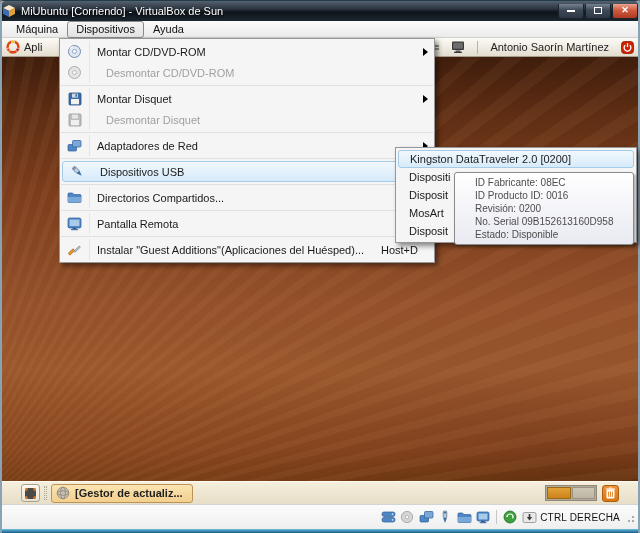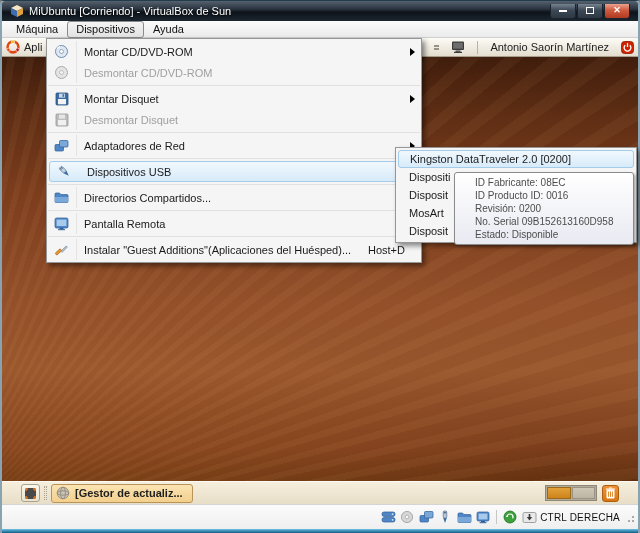--- a/index.html
+++ b/index.html
@@ -12,21 +12,21 @@
     border-radius:4px 4px 0 0;
     background:#f4f4f4;
     display:flex; flex-direction:column;
   }
 
   
   .titlebar{
     height:20px; flex:0 0 20px;
     background:linear-gradient(180deg,#55616e 0%,#2b3540 40%,#0d1319 55%,#1b2630 100%);
     border-radius:3px 3px 0 0;
-    display:flex; align-items:center; padding:0 8px; color:#fff;
+    display:flex; align-items:center; padding:0 0; color:#fff;
   }
   .titlebar .title{ font-size:11px; margin-left:5px; white-space:nowrap; text-shadow:0 1px 2px #000; }
   .caption-buttons{ margin-left:auto; display:flex; }
   .cap-btn{
     width:26px; height:15px; margin-left:1px;
     border:1px solid #1b242d; border-top:none; border-radius:0 0 3px 3px;
     background:linear-gradient(180deg,#76828f,#3c4document855 45%,#2d3844);
     background:linear-gradient(180deg,#76828f,#3c4855 45%,#2d3844);
     display:flex; align-items:center; justify-content:center; cursor:pointer;
   }
@@ -119,27 +119,27 @@
     background:linear-gradient(180deg,#6fc0e0,#2a7aa4 70%,#1d5b7e);
   }
 
   
   .menu-pop{
     position:absolute; z-index:30;
     background:#f5f5f5; border:1px solid #979797;
     box-shadow:3px 3px 5px rgba(0,0,0,0.45);
     padding:2px 0; font-size:11px; color:#1a1a1a;
   }
-  .devices-menu{ left:44px; top:37px; width:376px; }
+  .devices-menu{ left:57px; top:37px; width:376px; }
   .menu-row{ height:21px; display:flex; align-items:center; position:relative; cursor:pointer; }
   .menu-row .gutter{ width:30px; flex:0 0 30px; display:flex; align-items:center; justify-content:center; align-self:stretch; border-right:1px solid #e4e4e4; }
   .menu-row .lbl{ padding-left:7px; white-space:nowrap; overflow:hidden; flex:1; }
   .menu-row .shortcut{ margin:0 16px 0 8px; white-space:nowrap; }
   .menu-row .sub-arrow{ position:absolute; right:6px; top:50%; margin-top:-4px; width:0; height:0; border-left:5px solid #000; border-top:4px solid transparent; border-bottom:4px solid transparent; }
-  .menu-row.disabled{ color:#a0a0a0; cursor:default; }
+  .menu-row.disabled{ color:#a0a0a0; cursor:default;gap:9px; }
   .menu-row.hl{ margin:0 2px; border:1px solid #a4cbe8; border-radius:3px; background:linear-gradient(180deg,#f1f8fd,#d7ebfa); }
   .menu-row.hl .gutter{ border-right-color:transparent; }
   .menu-sep{ height:1px; background:#e0e0e0; margin:2px 1px; }
 
   
   .usb-submenu{ left:393px; top:146px; width:242px; }
   .sub-row{ height:18px; display:flex; align-items:center; padding:0 8px 0 13px; white-space:nowrap; cursor:pointer; position:relative; }
   .sub-row.hl{ margin:0 2px; padding:0 6px 0 11px; border:1px solid #a4cbe8; border-radius:3px; background:linear-gradient(180deg,#f1f8fd,#d7ebfa); }
   .sub-row .frag-right{ margin-left:auto; }
 

